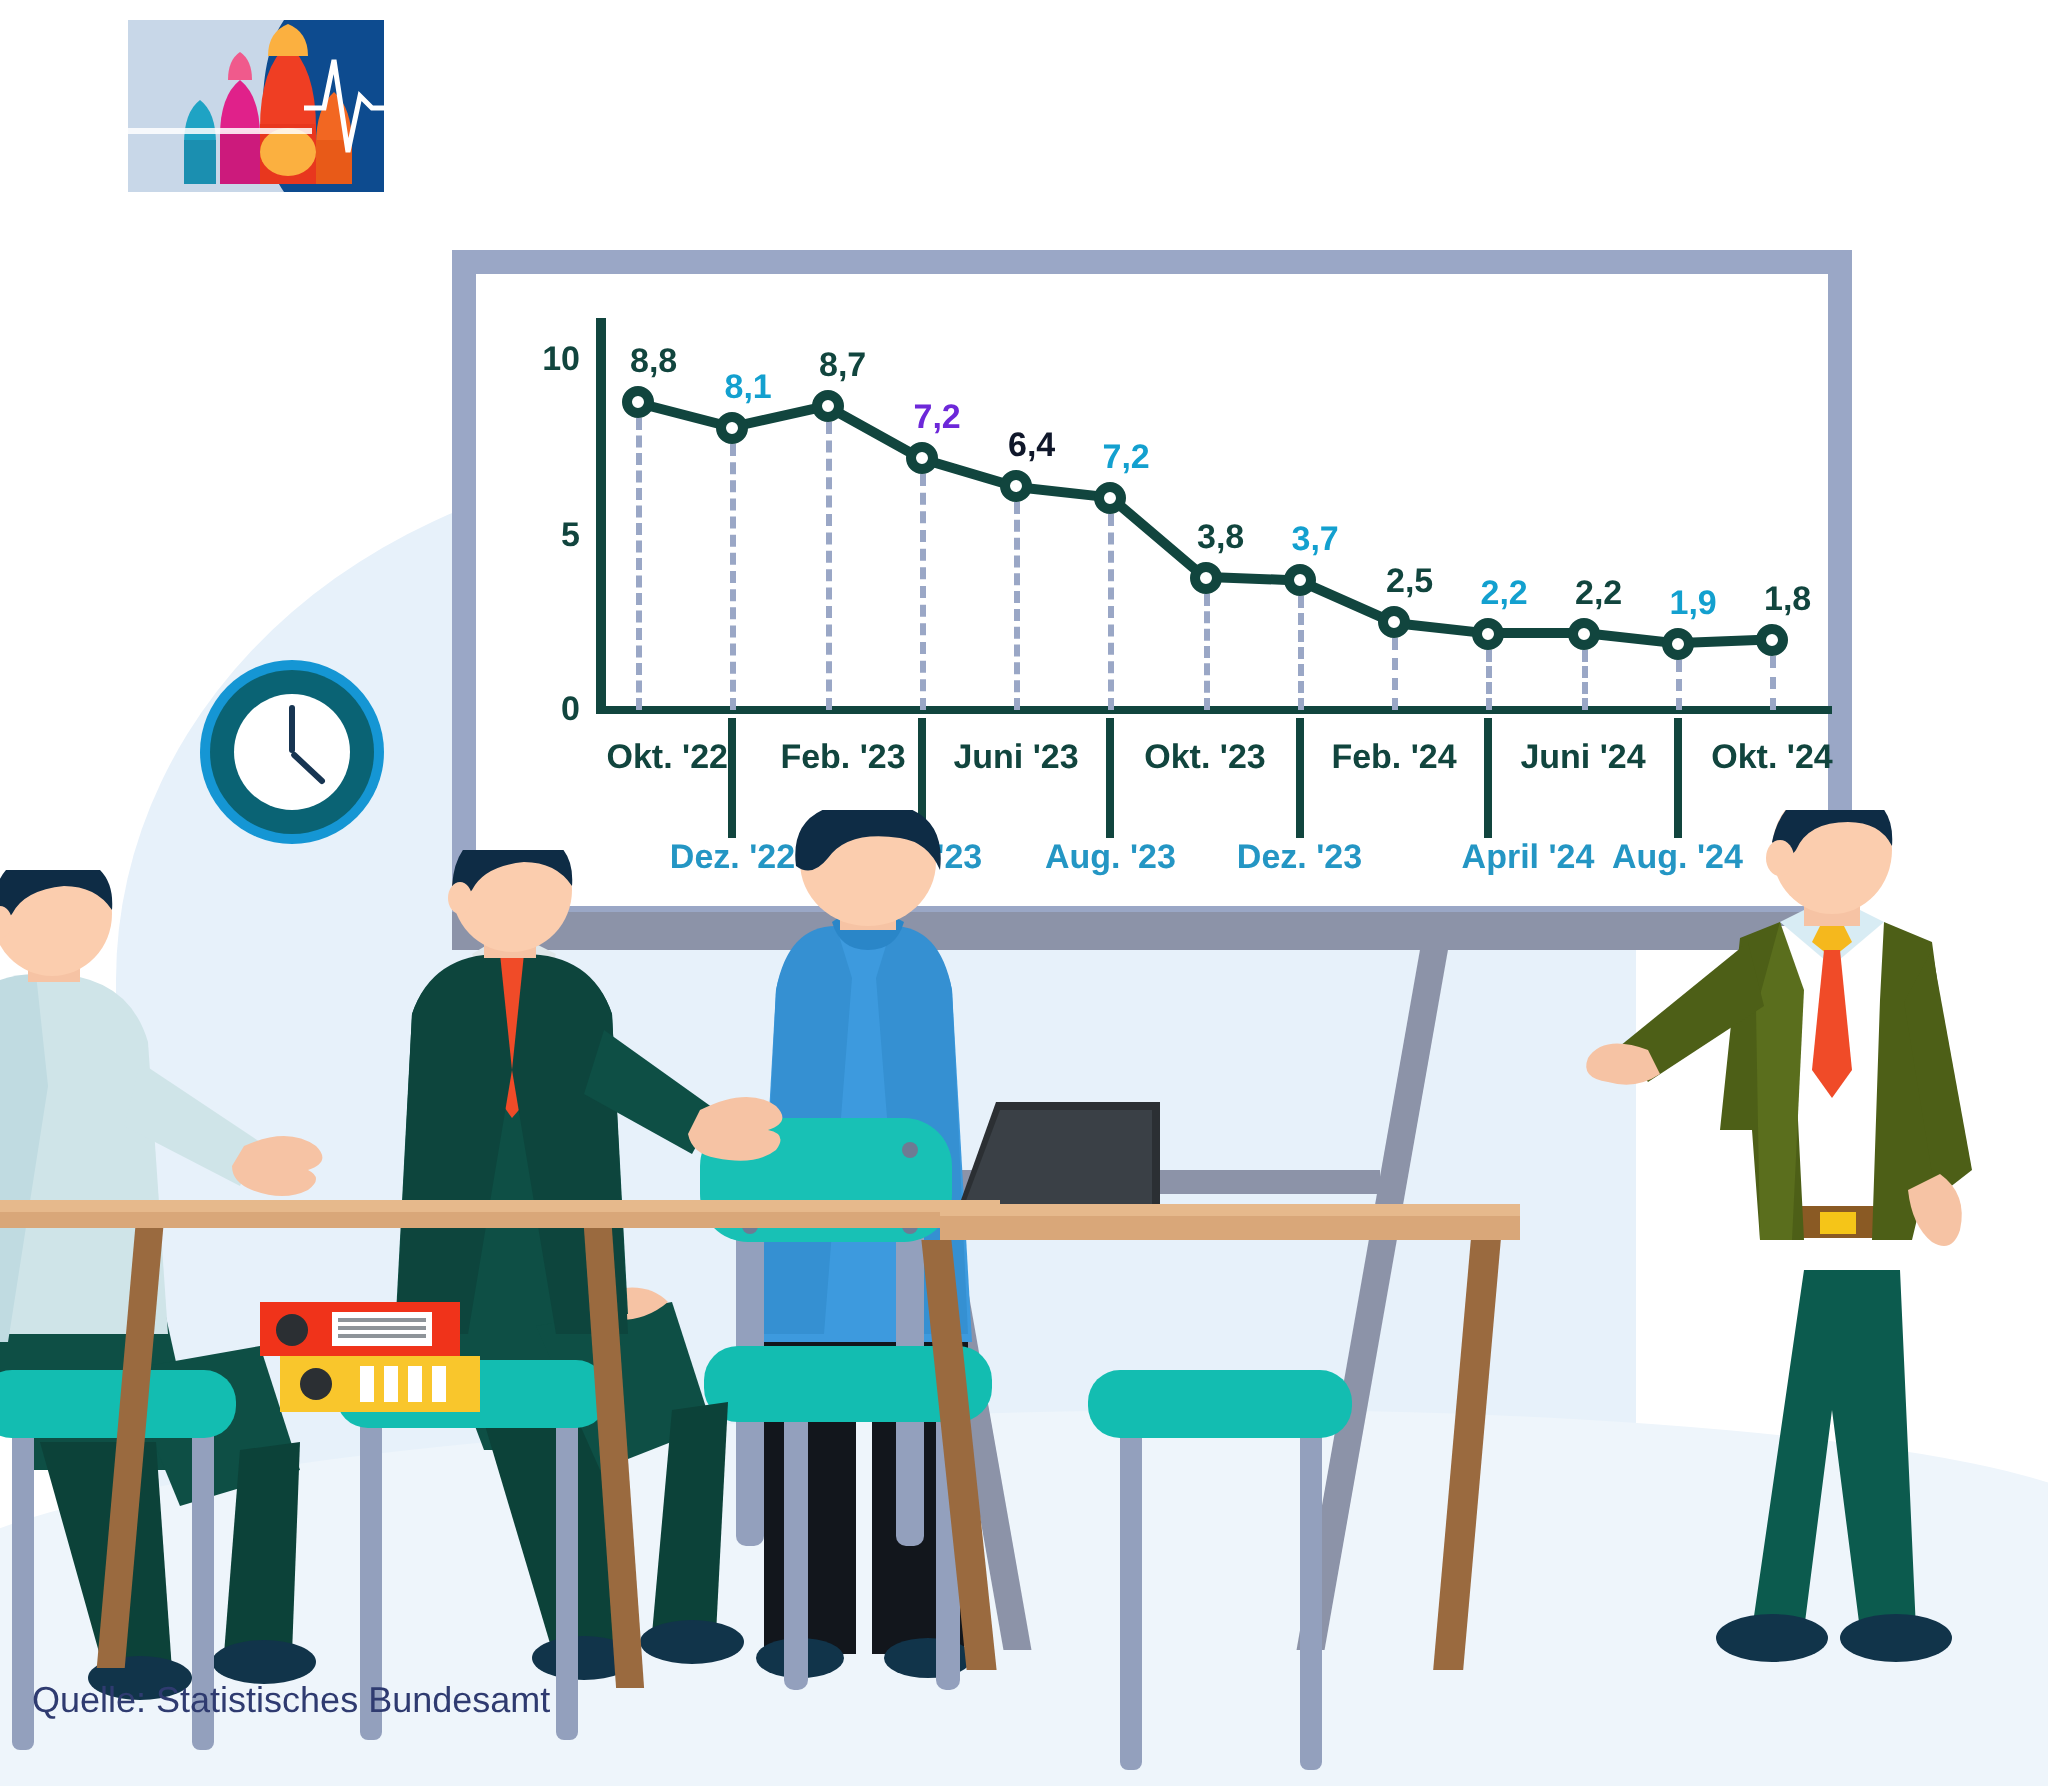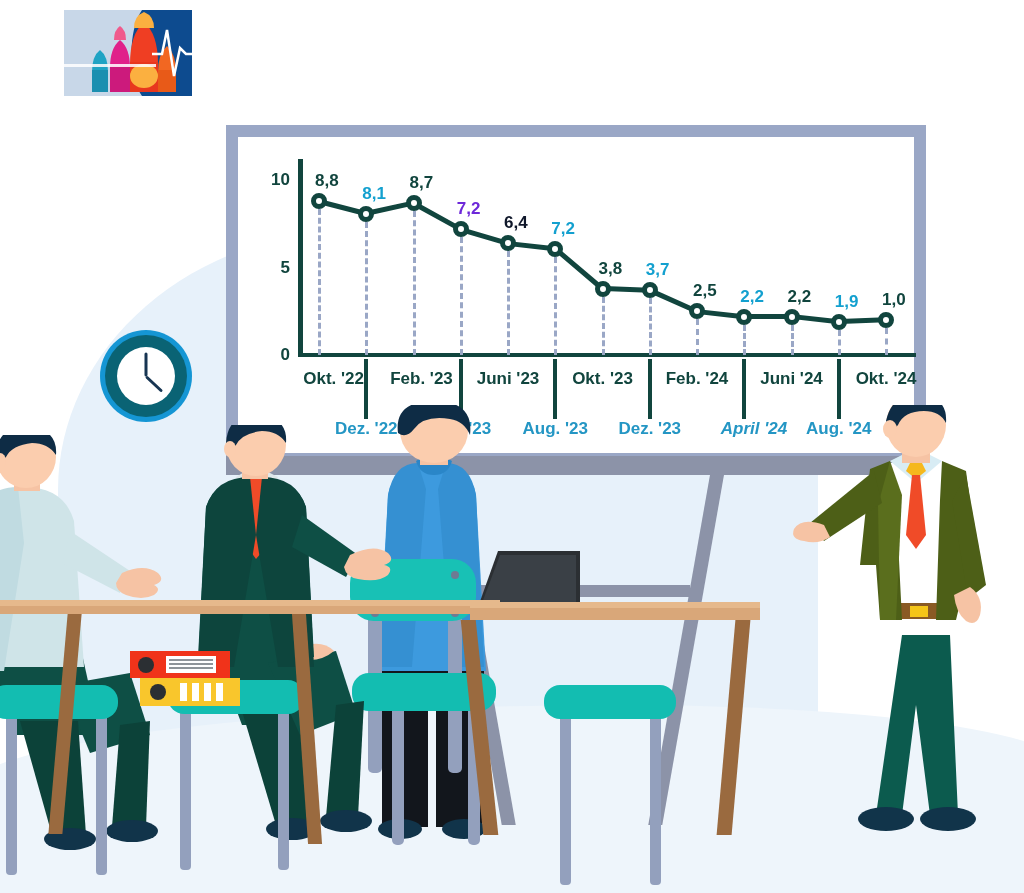--- a/index.html
+++ b/index.html
@@ -224,21 +224,21 @@
               <div class="dlabel c0" style="left: 171.5px; top: 36.1455px; color: rgb(17, 69, 62);">8,7</div>
               <div class="dlabel c1" style="left: 218.75px; top: 62.3273px; color: #6d28d9;">7,2</div>
               <div class="dlabel c0" style="left: 266px; top: 76.2909px; color: #0f172a;">6,4</div>
               <div class="dlabel c1" style="left: 313.25px; top: 81.5273px; color: rgb(19, 160, 207);">7,2</div>
               <div class="dlabel c0" style="left: 360.5px; top: 121.673px; color: rgb(17, 69, 62);">3,8</div>
               <div class="dlabel c1" style="left: 407.75px; top: 123.418px; color: rgb(19, 160, 207);">3,7</div>
               <div class="dlabel c0" style="left: 455px; top: 144.364px; color: rgb(17, 69, 62);">2,5</div>
               <div class="dlabel c1" style="left: 502.25px; top: 149.6px; color: rgb(19, 160, 207);">2,2</div>
               <div class="dlabel c0" style="left: 549.5px; top: 149.6px; color: rgb(17, 69, 62);">2,2</div>
               <div class="dlabel c1" style="left: 596.75px; top: 154.836px; color: rgb(19, 160, 207);">1,9</div>
-              <div class="dlabel c0" style="left: 644px; top: 153.091px; color: rgb(17, 69, 62);">1,0</div>
+              <div class="dlabel c0" style="left: 644px; top: 153.091px; color: rgb(17, 69, 62);">1,8</div>
             </div>
           <div id="xseps">
               <div class="xsep" style="left: 126.25px;"></div>
               <div class="xsep" style="left: 220.75px;"></div>
               <div class="xsep" style="left: 315.25px;"></div>
               <div class="xsep" style="left: 409.75px;"></div>
               <div class="xsep" style="left: 504.25px;"></div>
               <div class="xsep" style="left: 598.75px;"></div>
             </div>
           <div id="xlabels-top">
@@ -248,21 +248,21 @@
               <div class="xlab-top" style="left: 319.5px; width: 90px;">Okt. '23</div>
               <div class="xlab-top" style="left: 414px; width: 90px;">Feb. '24</div>
               <div class="xlab-top" style="left: 508.5px; width: 90px;">Juni '24</div>
               <div class="xlab-top" style="left: 603px; width: 90px;">Okt. '24</div>
             </div>
           <div id="xlabels-bot">
               <div class="xlab-bot" style="left: 83.25px; width: 90px;">Dez. '22</div>
               <div class="xlab-bot" style="left: 177.75px; width: 90px;">Apr. '23</div>
               <div class="xlab-bot" style="left: 272.25px; width: 90px;">Aug. '23</div>
               <div class="xlab-bot" style="left: 366.75px; width: 90px;">Dez. '23</div>
-              <div class="xlab-bot" style="left: 471px; width: 90px; font-style: italic;">April '24</div>
+              <div class="xlab-bot" style="left: 481px; width: 90px;">April '24</div>
               <div class="xlab-bot" style="left: 555.75px; width: 90px;">Aug. '24</div>
             </div>
         </div>
 
       </div>
     </div>
     <div class="board-tray"></div>
 
     <svg class="sh" style="left:790px;top:300px;" width="234" height="450" viewBox="0 0 234 450">
 
@@ -422,14 +422,15 @@
       <g fill="#ffffff">
         <rect x="54" y="32" width="7" height="18"></rect>
         <rect x="66" y="32" width="7" height="18"></rect>
         <rect x="78" y="32" width="7" height="18"></rect>
         <rect x="90" y="32" width="7" height="18"></rect>
       </g>
     </svg>
 
   </div>
 
+  <div class="source">Quelle: Statistisches Bundesamt</div>
 
 </div>
 
 </body></html>

